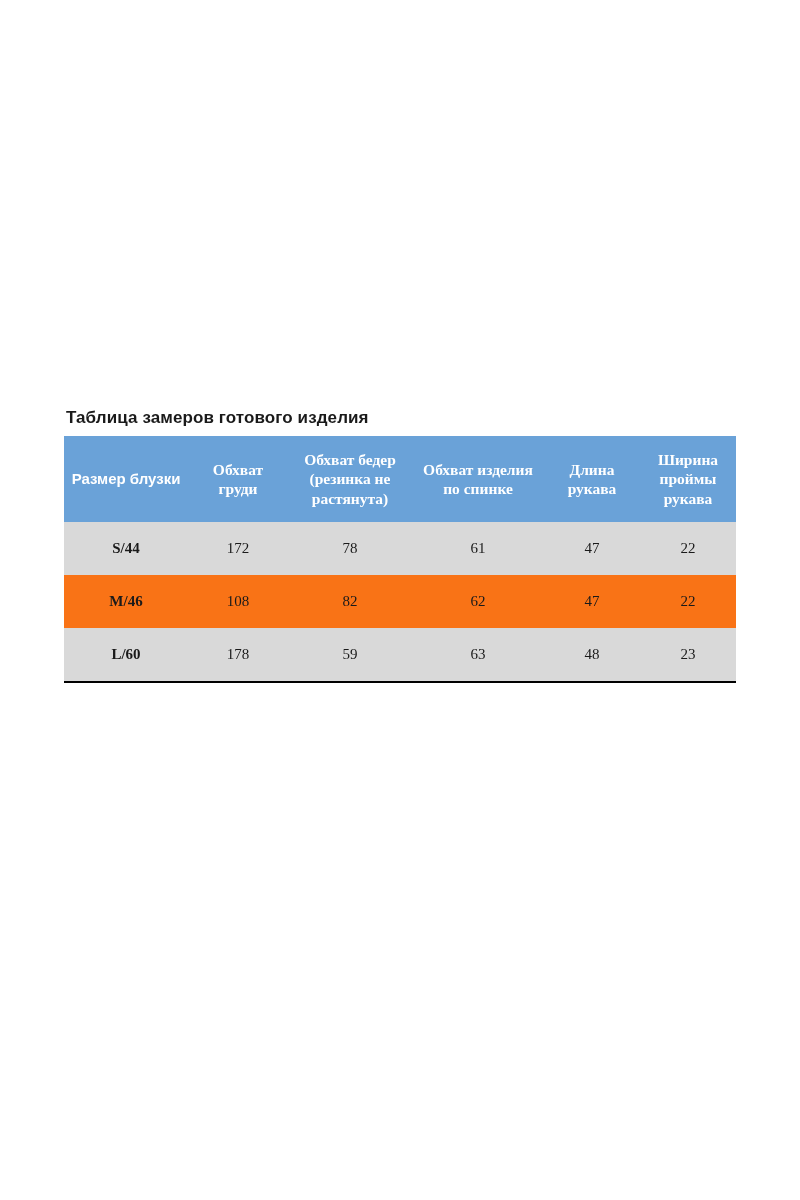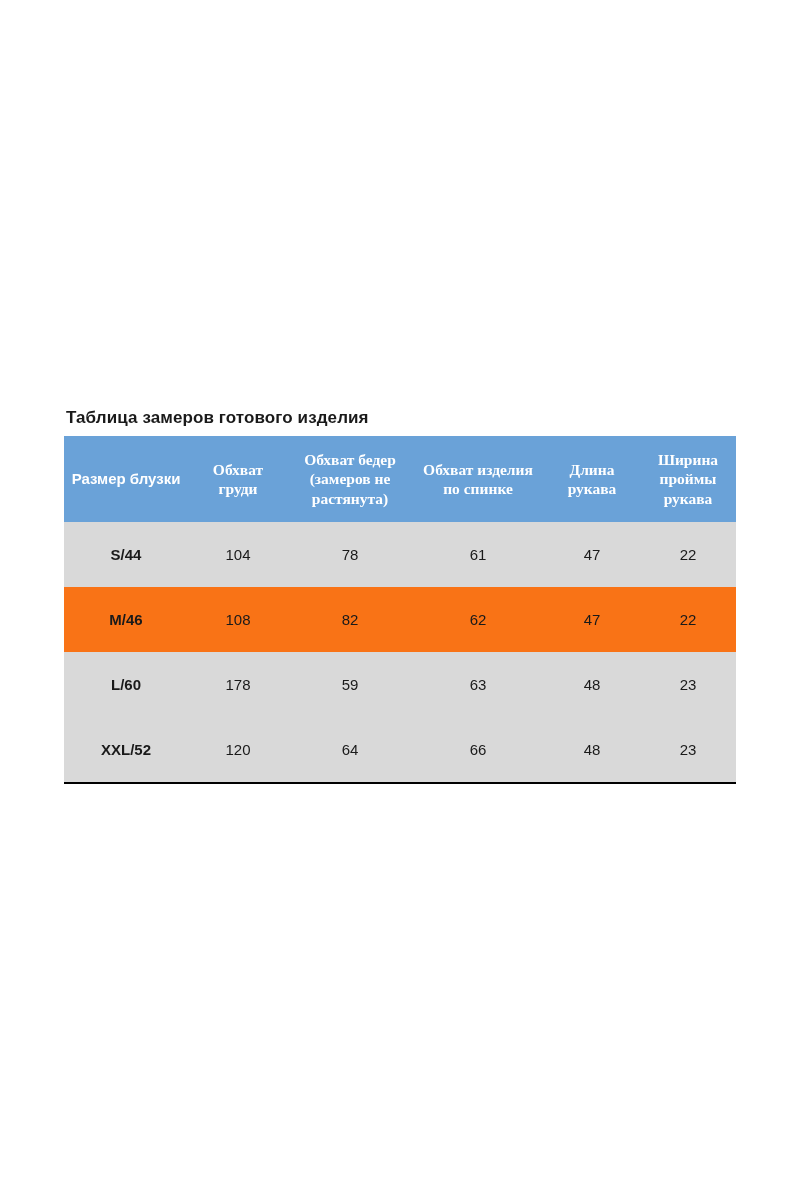--- a/index.html
+++ b/index.html
@@ -57,26 +57,26 @@
     padding: 14px 6px;
     border: none;
   }
 
   table.size-table thead th.col-size {
     font-family: "Liberation Sans", sans-serif;
     font-size: 15px;
   }
 
   table.size-table tbody td {
-    font-family: Liberation Sans, sans-serif;
+    font-family: Liberation Serif, serif;
     font-size: 15px;
     color: #1a1a1a;
     text-align: center;
     vertical-align: middle;
-    padding: 24px 4px;
+    padding: 18px 4px;
     border: none;
   }
 
   table.size-table tbody td.size-cell {
     font-weight: bold;
   }
 
   table.size-table tbody tr.odd td {
     background: #d9d9d9;
   }
@@ -111,30 +111,30 @@
           <col class="c1">
           <col class="c2">
           <col class="c3">
           <col class="c4">
           <col class="c5">
       </colgroup>
       <thead>
         <tr>
           <th class="col-size">Размер блузки</th>
           <th>Обхват груди</th>
-          <th>Обхват бедер (замеров не растянута)</th>
+          <th>Обхват бедер (резинка не растянута)</th>
           <th>Обхват изделия по спинке</th>
           <th>Длина рукава</th>
           <th>Ширина проймы рукава</th>
         </tr>
       </thead>
       <tbody>
         <tr class="odd">
           <td class="size-cell">S/44</td>
-          <td>104</td>
+          <td>172</td>
           <td>78</td>
           <td>61</td>
           <td>47</td>
           <td>22</td>
         </tr>
         <tr class="even">
           <td class="size-cell">M/46</td>
           <td>108</td>
           <td>82</td>
           <td>62</td>
@@ -142,25 +142,17 @@
           <td>22</td>
         </tr>
         <tr class="odd">
           <td class="size-cell">L/60</td>
           <td>178</td>
           <td>59</td>
           <td>63</td>
           <td>48</td>
           <td>23</td>
         </tr>
-        <tr class="odd">
-          <td class="size-cell">XXL/52</td>
-          <td>120</td>
-          <td>64</td>
-          <td>66</td>
-          <td>48</td>
-          <td>23</td>
-        </tr>
       </tbody>
     </table>
 
   </div>
 </div>
 
 </body></html>

